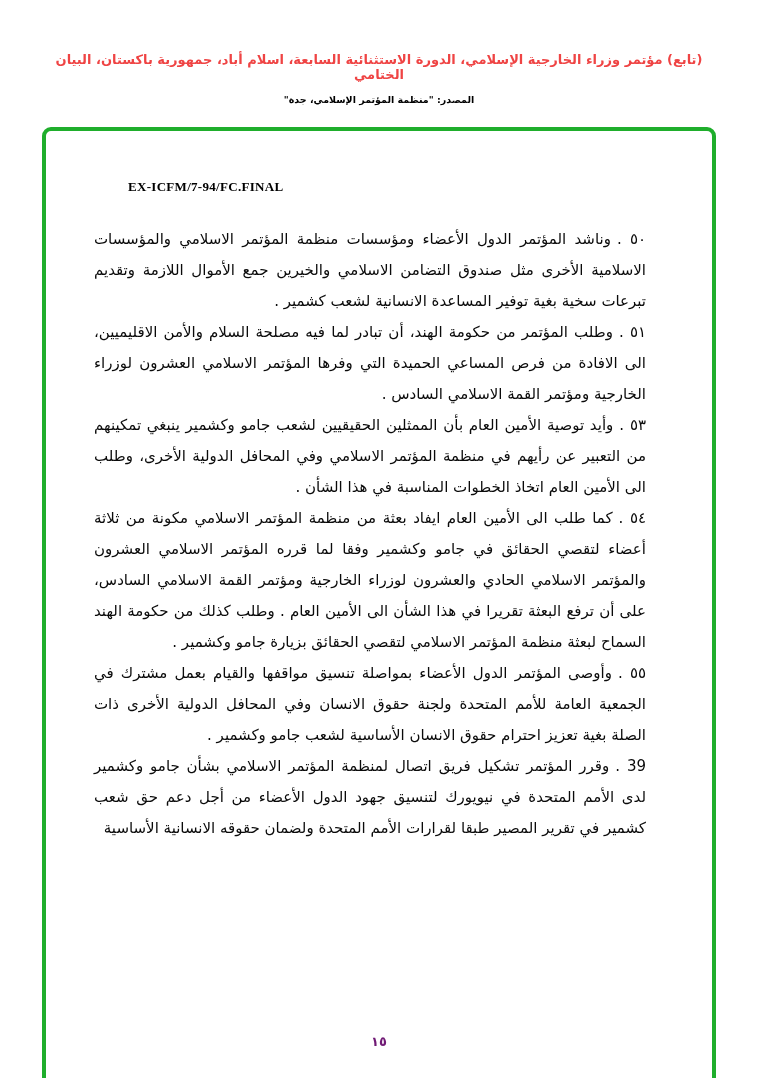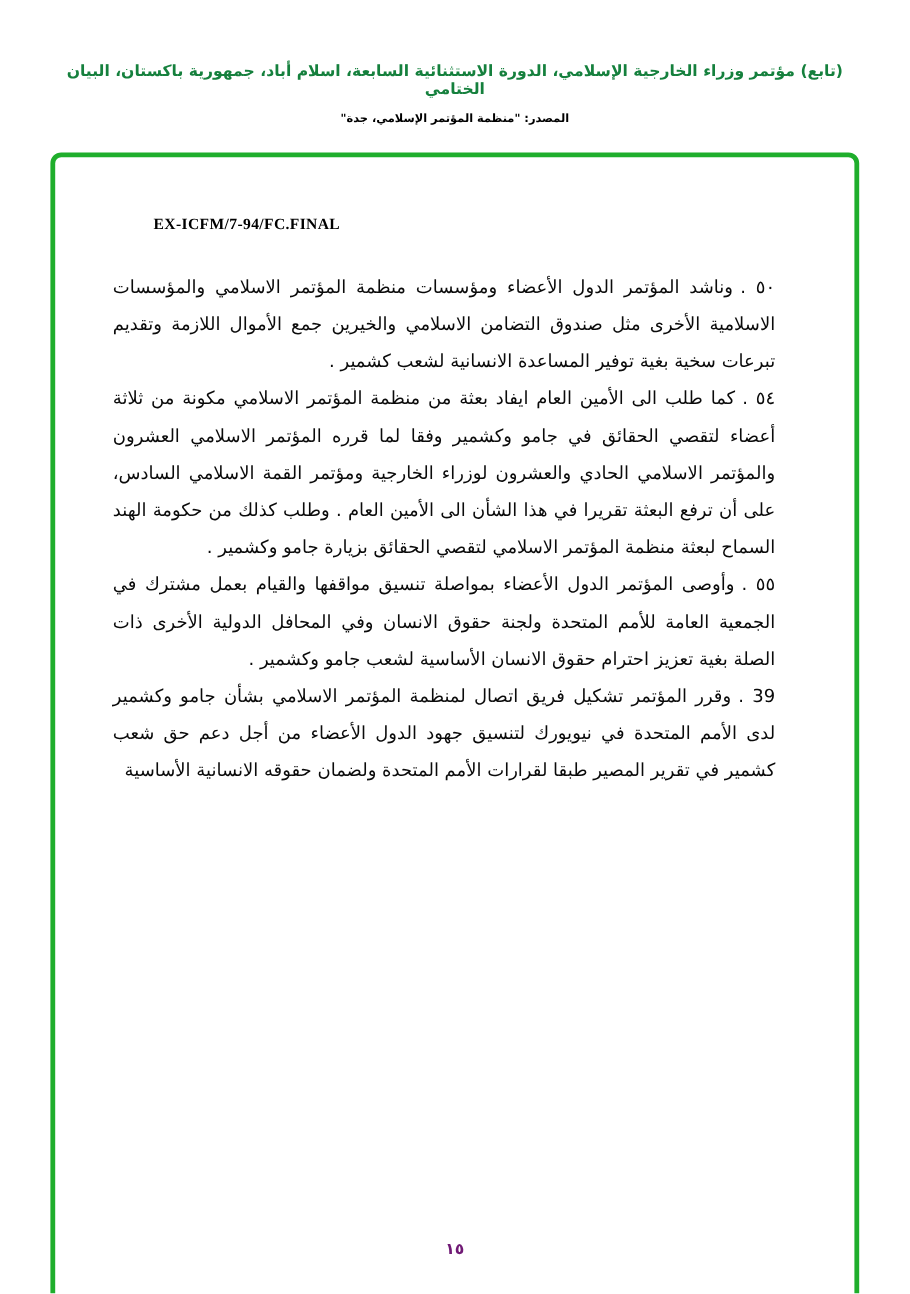--- a/index.html
+++ b/index.html
@@ -17,21 +17,21 @@
     position: absolute;
     top: 52px;
     left: 0;
     right: 0;
     text-align: center;
     direction: rtl;
   }
   .header-title {
     font-size: 13px;
     font-weight: bold;
-    color: #15803d;
+    color: #ef4444;
     padding: 0 40px;
   }
   .header-source {
     font-size: 9.5px;
     font-weight: bold;
     margin-top: 12px;
     color: #000;
   }
   .doc-frame {
     position: absolute;
@@ -91,22 +91,24 @@
   </div>
 
   <div class="doc-frame" style="border-color: rgb(31, 174, 44);">
 
     <div class="doc-ref">EX-ICFM/7-94/FC.FINAL</div>
 
     <div class="doc-body">
 
       <p class="para"><span class="para-num">٥٠ .</span><span>وناشد المؤتمر الدول الأعضاء ومؤسسات منظمة المؤتمر الاسلامي والمؤسسات الاسلامية الأخرى مثل صندوق التضامن الاسلامي والخيرين جمع الأموال اللازمة وتقديم تبرعات سخية بغية توفير المساعدة الانسانية لشعب كشمير .</span></p>
 
+      <p class="para"><span class="para-num">٥١ .</span><span>وطلب المؤتمر من حكومة الهند، أن تبادر لما فيه مصلحة السلام والأمن الاقليميين، الى الافادة من فرص المساعي الحميدة التي وفرها المؤتمر الاسلامي العشرون لوزراء الخارجية ومؤتمر القمة الاسلامي السادس .</span></p>
 
 
+      <p class="para"><span class="para-num">٥٣ .</span><span>وأيد توصية الأمين العام بأن الممثلين الحقيقيين لشعب جامو وكشمير ينبغي تمكينهم من التعبير عن رأيهم في منظمة المؤتمر الاسلامي وفي المحافل الدولية الأخرى، وطلب الى الأمين العام اتخاذ الخطوات المناسبة في هذا الشأن .</span></p>
 
       <p class="para"><span class="para-num">٥٤ .</span><span>كما طلب الى الأمين العام ايفاد بعثة من منظمة المؤتمر الاسلامي مكونة من ثلاثة أعضاء لتقصي الحقائق في جامو وكشمير وفقا لما قرره المؤتمر الاسلامي العشرون والمؤتمر الاسلامي الحادي والعشرون لوزراء الخارجية ومؤتمر القمة الاسلامي السادس، على أن ترفع البعثة تقريرا في هذا الشأن الى الأمين العام . وطلب كذلك من حكومة الهند السماح لبعثة منظمة المؤتمر الاسلامي لتقصي الحقائق بزيارة جامو وكشمير .</span></p>
 
       <p class="para"><span class="para-num">٥٥ .</span><span>وأوصى المؤتمر الدول الأعضاء بمواصلة تنسيق مواقفها والقيام بعمل مشترك في الجمعية العامة للأمم المتحدة ولجنة حقوق الانسان وفي المحافل الدولية الأخرى ذات الصلة بغية تعزيز احترام حقوق الانسان الأساسية لشعب جامو وكشمير .</span></p>
 
       <p class="para"><span class="para-num">39 .</span><span>وقرر المؤتمر تشكيل فريق اتصال لمنظمة المؤتمر الاسلامي بشأن جامو وكشمير لدى الأمم المتحدة في نيويورك لتنسيق جهود الدول الأعضاء من أجل دعم حق شعب كشمير في تقرير المصير طبقا لقرارات الأمم المتحدة ولضمان حقوقه الانسانية الأساسية</span></p>
 
     </div>
   </div>
 

